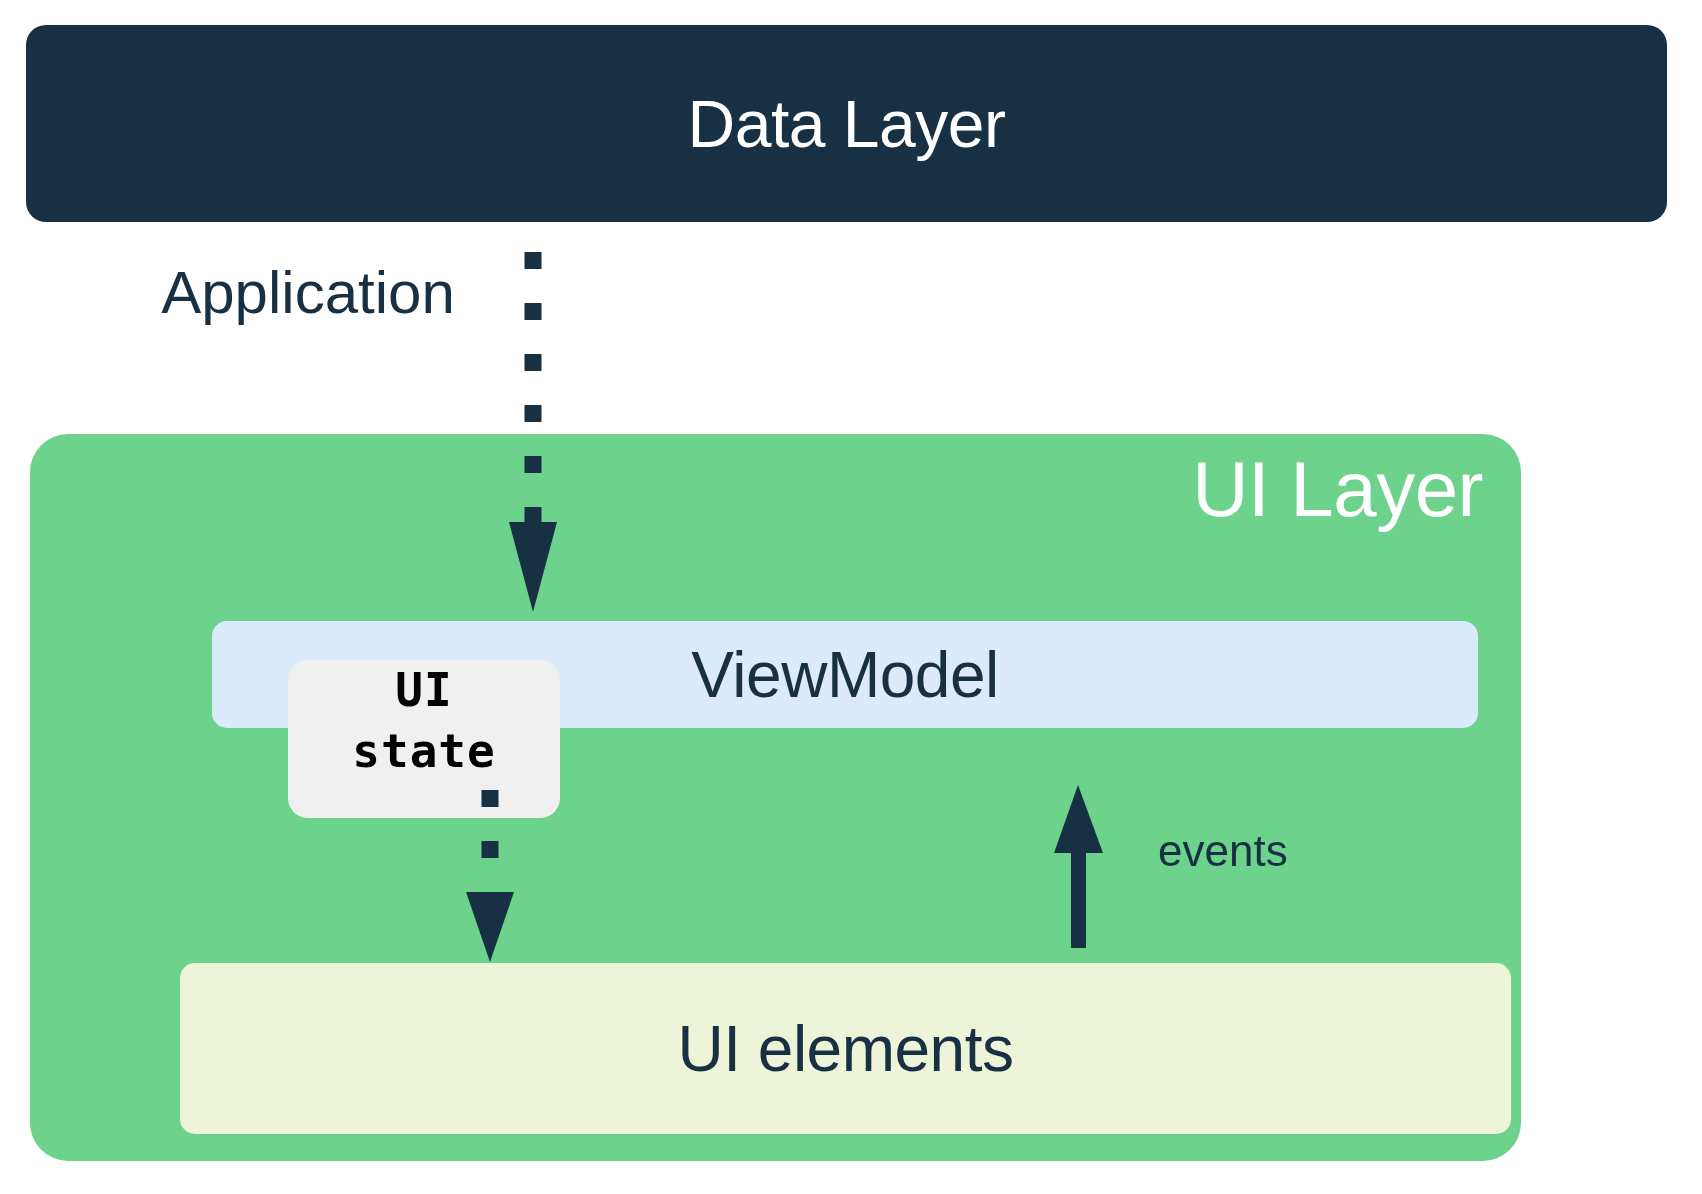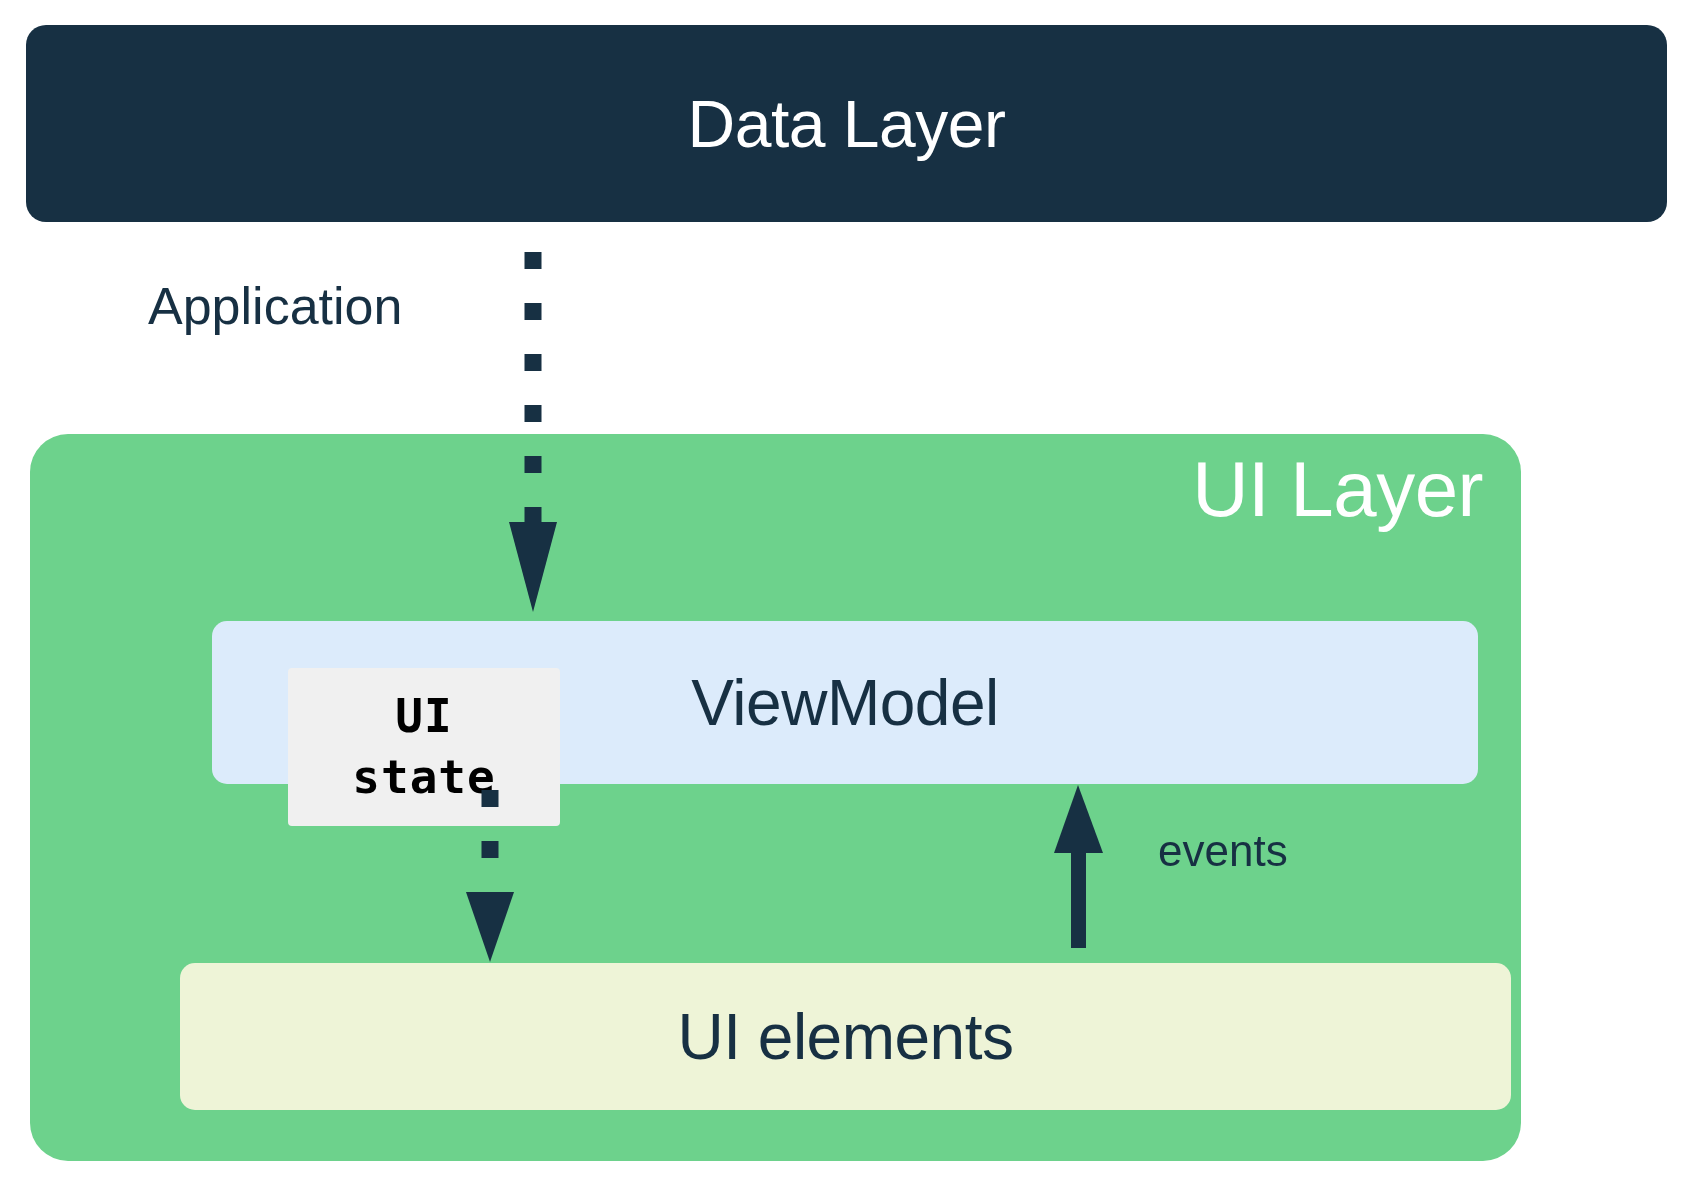--- a/index.html
+++ b/index.html
@@ -38,25 +38,25 @@
     font-size: 66px;
     line-height: 1;
     letter-spacing: -0.5px;
     font-weight: 400;
   }
 
   
   .app-data-label {
     position: absolute;
     left: 148px;
-    top: 276px;
+    top: 258px;
     width: 320px;
-    text-align: left;
-    color: #173043;
-    font-size: 52px;
+    text-align: center;
+    color: #173043;
+    font-size: 60px;
     line-height: 1.16;
     font-weight: 400;
   }
 
   
   .ui-layer {
     position: absolute;
     left: 30px;
     top: 434px;
     width: 1491px;
@@ -74,21 +74,21 @@
     font-weight: 400;
     letter-spacing: -0.5px;
   }
 
   
   .viewmodel-box {
     position: absolute;
     left: 212px;
     top: 621px;
     width: 1266px;
-    height: 163px;
+    height: 107px;
     background: #DCEBFB;
     border-radius: 15px;
     display: flex;
     align-items: center;
     justify-content: center;
   }
   .viewmodel-label {
     color: #173043;
     font-size: 64px;
     line-height: 1;
@@ -97,43 +97,41 @@
   }
 
   
   .ui-state-box {
     position: absolute;
     left: 288px;
     top: 660px;
     width: 272px;
     height: 158px;
     background: #F0F0F0;
-    border-radius: 4px;
+    border-radius: 20px;
     display: flex;
     flex-direction: column;
     align-items: center;
-    justify-content: center;
-    margin-top: 8px;
   }
   .ui-state-line {
     font-family: "DejaVu Sans Mono", "Liberation Mono", monospace;
     font-weight: 700;
     font-size: 46px;
     line-height: 1.32;
     color: #000000;
     letter-spacing: 1px;
   }
 
   
   .ui-elements-box {
     position: absolute;
     left: 180px;
     top: 963px;
     width: 1331px;
-    height: 147px;
+    height: 171px;
     background: #EEF4D7;
     border-radius: 15px;
     display: flex;
     align-items: center;
     justify-content: center;
   }
   .ui-elements-label {
     color: #173043;
     font-size: 64px;
     line-height: 1;

